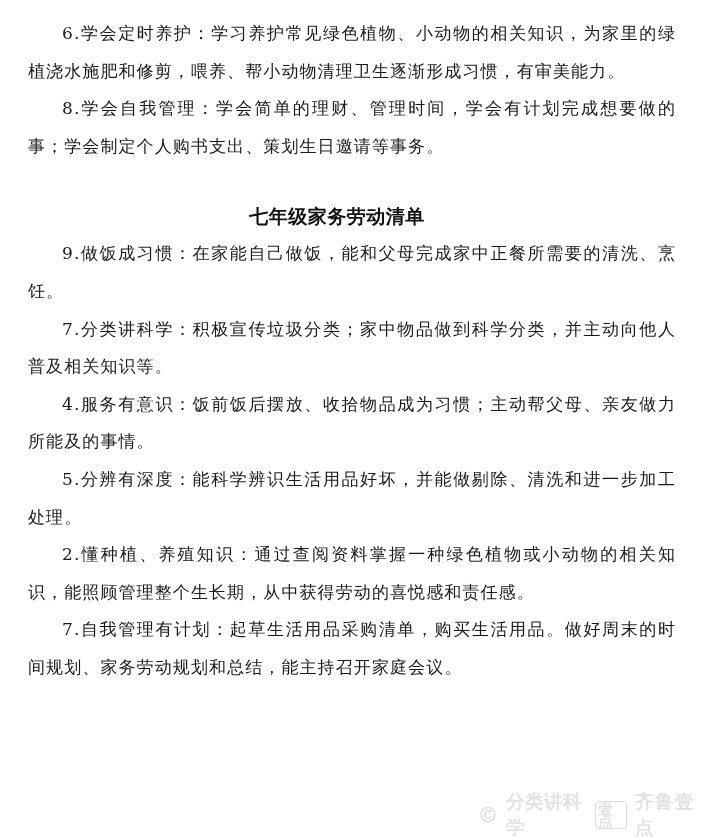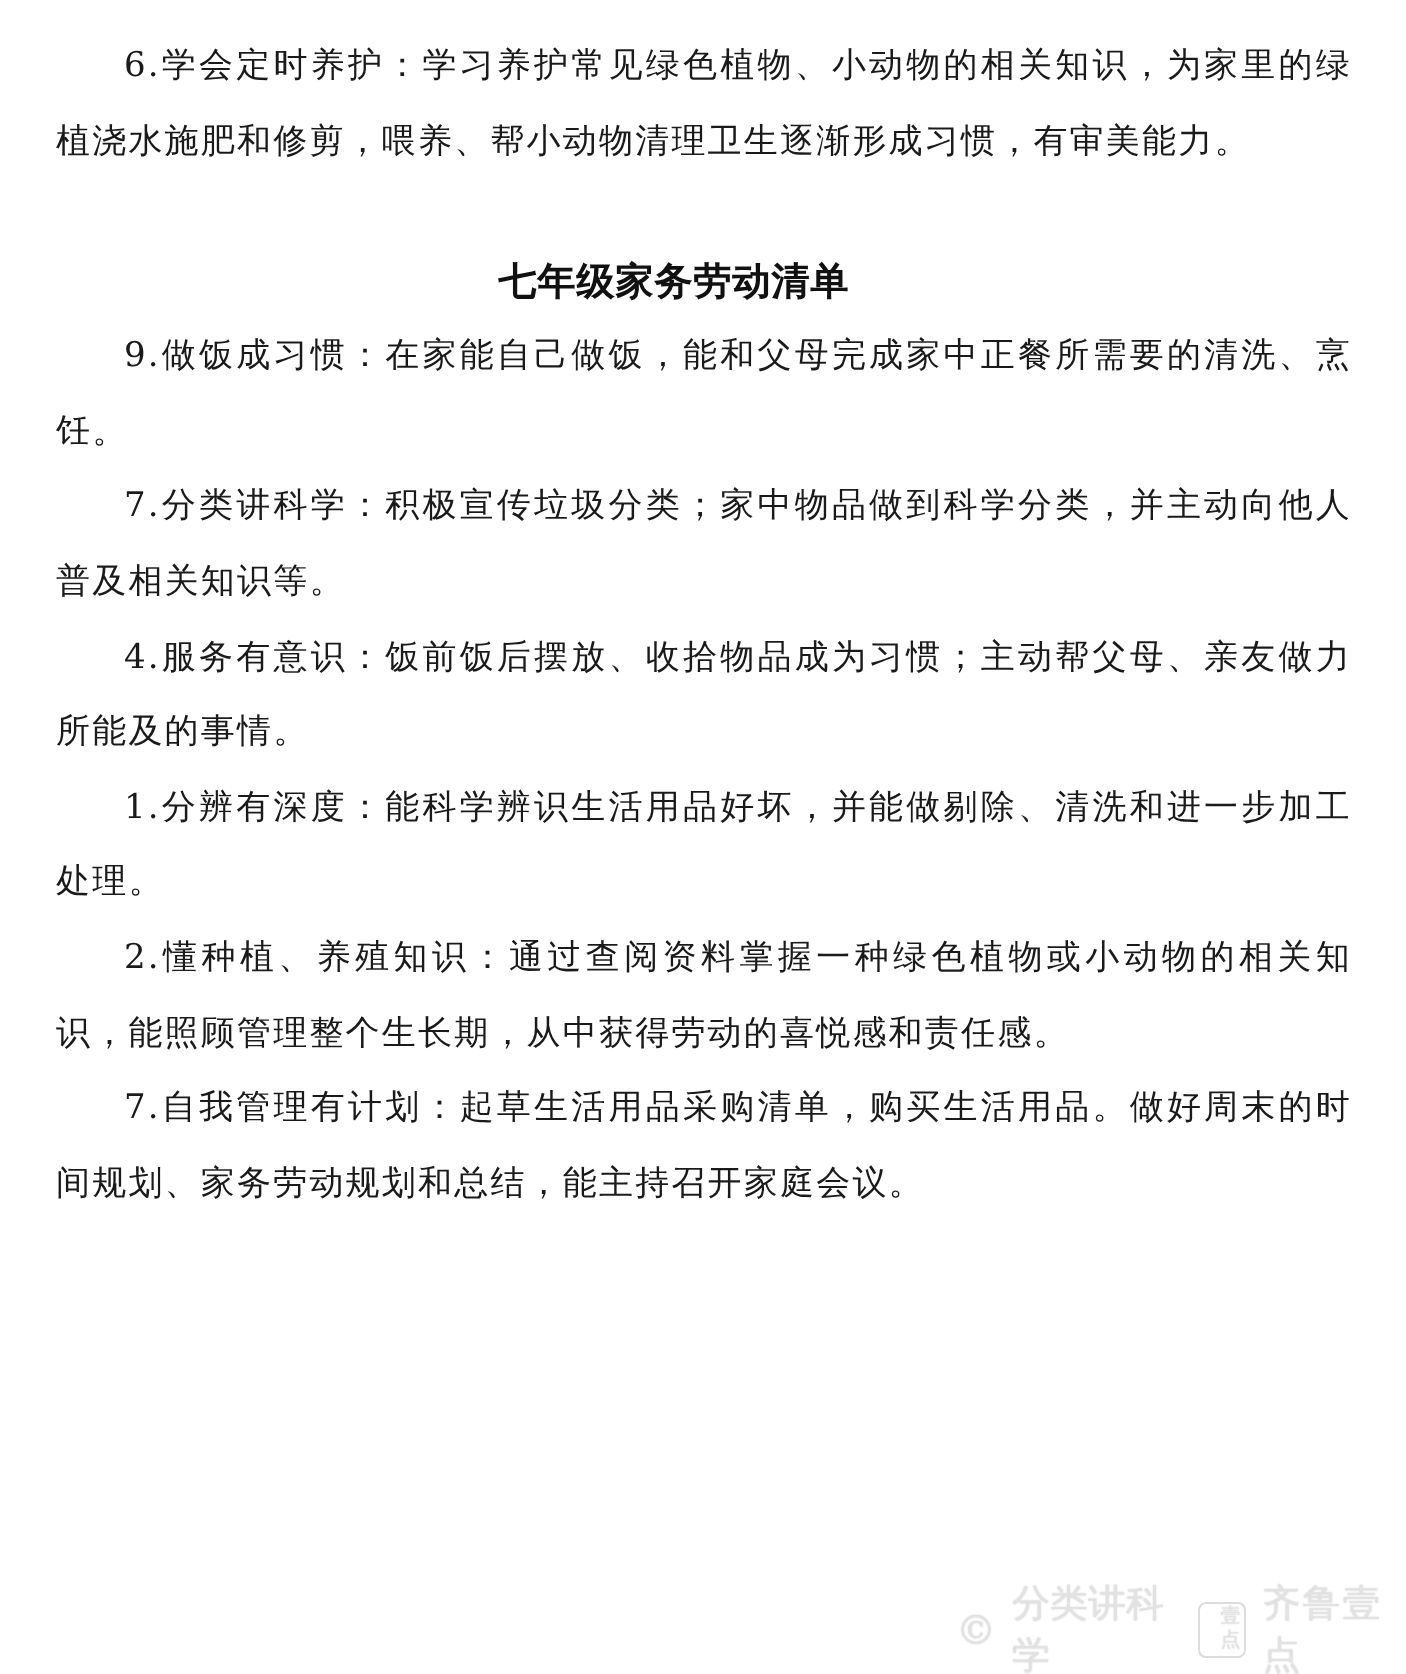--- a/index.html
+++ b/index.html
@@ -9,36 +9,37 @@
   .para { font-size: 17px; line-height: 37.6px; text-align: justify; text-align-last: left;
           text-indent: 34px; margin: 0; letter-spacing: 1.1px; }
   .para.first { margin-top: 3px; }
   .title { font-family: "DejaVu Sans", "Liberation Sans", sans-serif; font-size: 19px;
            font-weight: bold; text-align: center; margin: 33px 0 0 -30px; line-height: 37px;
            letter-spacing: 0.5px; color: #111; }
   .watermark { position: absolute; left: 478px; top: 789px; display: flex; align-items: center;
                gap: 8px; color: #e2e2e2; font-family: "DejaVu Serif", serif; font-size: 19px;
                text-shadow: 0 0 1px #d0d0d0; }
   .wm-circle { font-size: 20px; }
-  .wm-box { display: inline-block; border: 1.5px solid #dcdcdc; border-radius: 4px; font-size: 10px;
-            padding: 1px 2px; line-height: 12px; text-align: right; }
+  .wm-box { display: inline-block; border: 1.5px solid #dcdcdc; border-radius: 4px; font-size: 15px;
+            padding: 1px 2px; line-height: 12px; }
   .wm-sans { font-family: Liberation Mono, monospace; letter-spacing: 1px; }
 </style>
 </head>
 <body>
 
 <div class="doc">
   <p class="para first">6.学会定时养护：学习养护常见绿色植物、小动物的相关知识，为家里的绿植浇水施肥和修剪，喂养、帮小动物清理卫生逐渐形成习惯，有审美能力。</p>
+  <p class="para">8.学会自我管理：学会简单的理财、管理时间，学会有计划完成想要做的事；学会制定个人购书支出、策划生日邀请等事务。</p>
 
   <h2 class="title">七年级家务劳动清单</h2>
 
   <p class="para">9.做饭成习惯：在家能自己做饭，能和父母完成家中正餐所需要的清洗、烹饪。</p>
   <p class="para">7.分类讲科学：积极宣传垃圾分类；家中物品做到科学分类，并主动向他人普及相关知识等。</p>
   <p class="para">4.服务有意识：饭前饭后摆放、收拾物品成为习惯；主动帮父母、亲友做力所能及的事情。</p>
-  <p class="para">1.分辨有深度：能科学辨识生活用品好坏，并能做剔除、清洗和进一步加工处理。</p>
+  <p class="para">5.分辨有深度：能科学辨识生活用品好坏，并能做剔除、清洗和进一步加工处理。</p>
   <p class="para">2.懂种植、养殖知识：通过查阅资料掌握一种绿色植物或小动物的相关知识，能照顾管理整个生长期，从中获得劳动的喜悦感和责任感。</p>
   <p class="para">7.自我管理有计划：起草生活用品采购清单，购买生活用品。做好周末的时间规划、家务劳动规划和总结，能主持召开家庭会议。</p>
 </div>
 
 <div class="watermark">
   <span class="wm-circle">©</span>
   <span>分类讲科学</span>
   <span class="wm-box">壹点</span>
   <span class="wm-sans">齐鲁壹点</span>
 </div>

